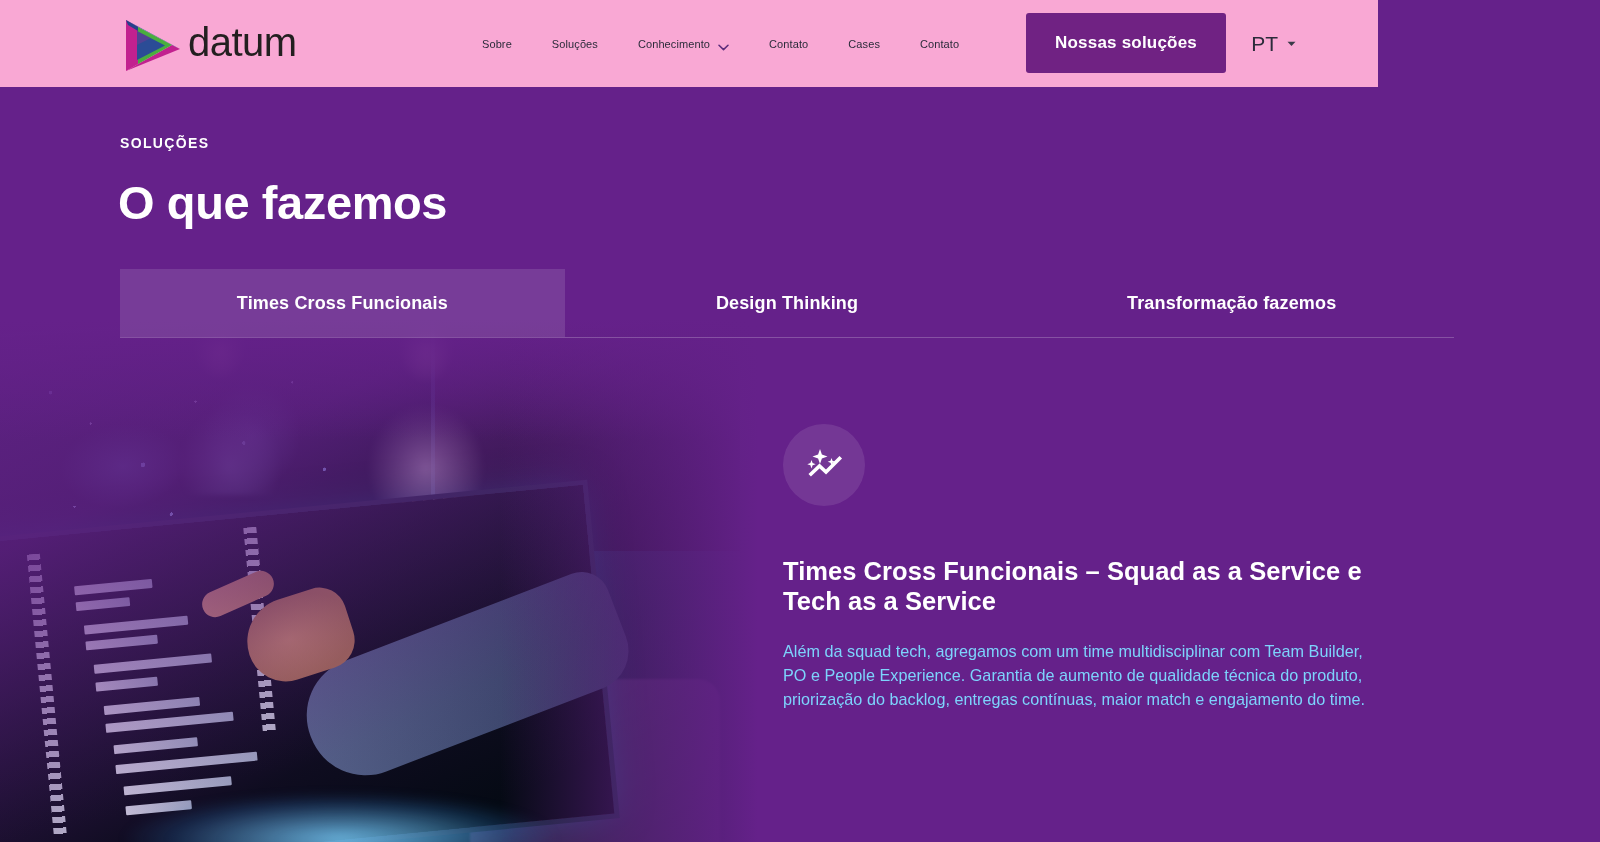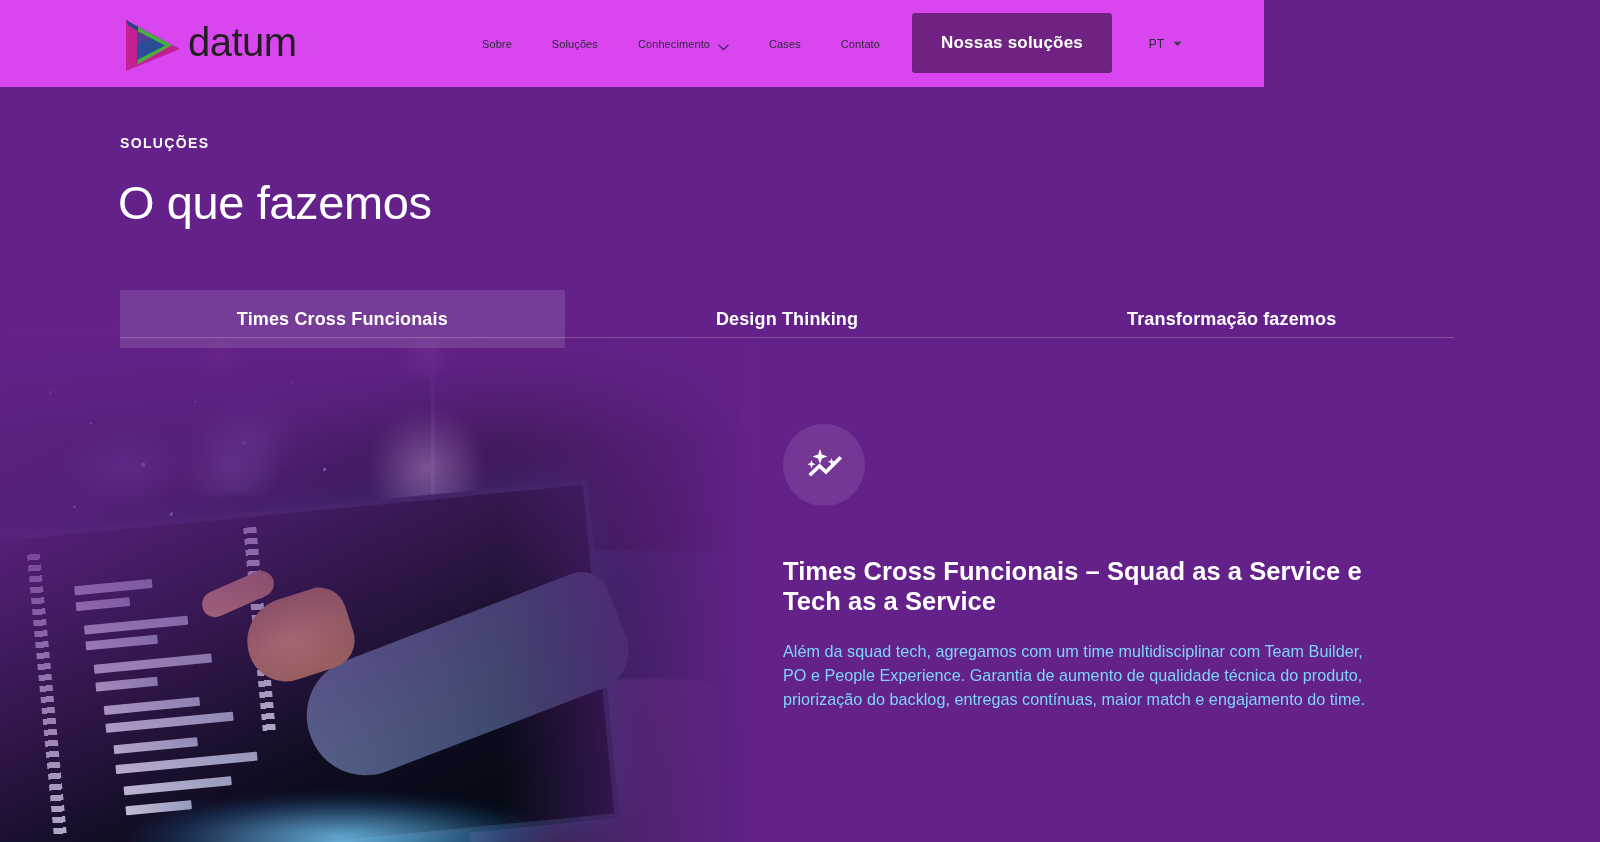--- a/index.html
+++ b/index.html
@@ -6,22 +6,22 @@
   html, body { width:1600px; height:842px; overflow:hidden; }
   body {
     font-family: "Liberation Sans", sans-serif;
     background:#65218A;
     -webkit-font-smoothing: antialiased;
   }
 
   
   .site-header{
     position:absolute; top:0; left:0;
-    width:1264px; height:87px;
-    background:#d946ef;
+    width:1378px; height:87px;
+    background:#f9a8d4;
     display:flex; align-items:center;
     z-index:40;
   }
   .logo-wrap{
     position:absolute; left:120px; top:13px;
     display:flex; align-items:center; gap:4px;
     height:62px; cursor:pointer;
   }
   .logo-mark{ width:66px; height:60px; display:block; }
   .logo-word{ display:block; margin-left:-2px; }
@@ -46,21 +46,21 @@
     background:#702283; color:#fff;
     border:none; border-radius:3px;
     font-family:"Liberation Sans", sans-serif;
     font-size:17px; font-weight:bold; letter-spacing:.2px;
     cursor:pointer;
     display:flex; align-items:center; justify-content:center;
   }
   .lang-select{
     position:absolute; right:82px; top:0; height:87px;
     display:flex; align-items:center; gap:9px;
-    color:#2b2b3a; font-size:12px; cursor:pointer;
+    color:#2b2b3a; font-size:21px; cursor:pointer;
   }
   .caret{ width:9px; height:6px; display:block; }
 
   
   .hero{
     position:absolute; top:87px; left:0;
     width:1600px; height:755px;
     background:#65218A;
     overflow:hidden;
   }
@@ -194,40 +194,39 @@
   }
 
   
   .eyebrow{
     position:absolute; left:120px; top:48px;
     color:#ffffff; font-size:14px; font-weight:bold;
     letter-spacing:1.35px; z-index:6;
   }
   .hero-title{
     position:absolute; left:118px; top:88px;
-    color:#ffffff; font-size:47px; font-weight:normal;
+    color:#ffffff; font-size:47px; font-weight:bold;
     letter-spacing:-.4px; z-index:6;
   }
 
   
   .tabs{
     position:absolute; left:120px; top:182px;
     width:1334px; height:68px;
     display:flex; z-index:8;
   }
   .tab{
     flex:1 1 0;
     display:flex; align-items:center; justify-content:center;
     color:#ffffff; font-size:18px; font-weight:bold;
     letter-spacing:.15px; cursor:pointer;
     background:transparent;
     border:none;
     font-family:"Liberation Sans", sans-serif;
-    height:58px;
-    margin-top:21px;
+    height:68px;
   }
   .tab.is-active{ background:rgba(255,255,255,.12); }
   .tabs-rule{
     position:absolute; left:120px; top:250px;
     width:1334px; height:1px;
     background:rgba(255,255,255,.22);
     z-index:8;
   }
 
   
@@ -290,24 +289,24 @@
     </div>
     <div class="nav-item">
       <span>Conhecimento</span>
       <span class="chev">
         <svg width="11" height="7" viewBox="0 0 11 7">
             <path d="M1 1.3 L5.5 5.6 L10 1.3" fill="none" stroke="#5a2a7a" stroke-width="1.5" stroke-linecap="round" stroke-linejoin="round"></path>
           </svg>
       </span>
     </div>
     <div class="nav-item">
+      <span>Contato</span>
+    </div>
+    <div class="nav-item">
       <span>Cases</span>
-    </div>
-    <div class="nav-item">
-      <span>Contato</span>
     </div>
     <div class="nav-item">
       <span>Contato</span>
     </div>
   </nav>
 
   <button class="cta-btn">
     <span>Nossas soluções</span>
   </button>
 

